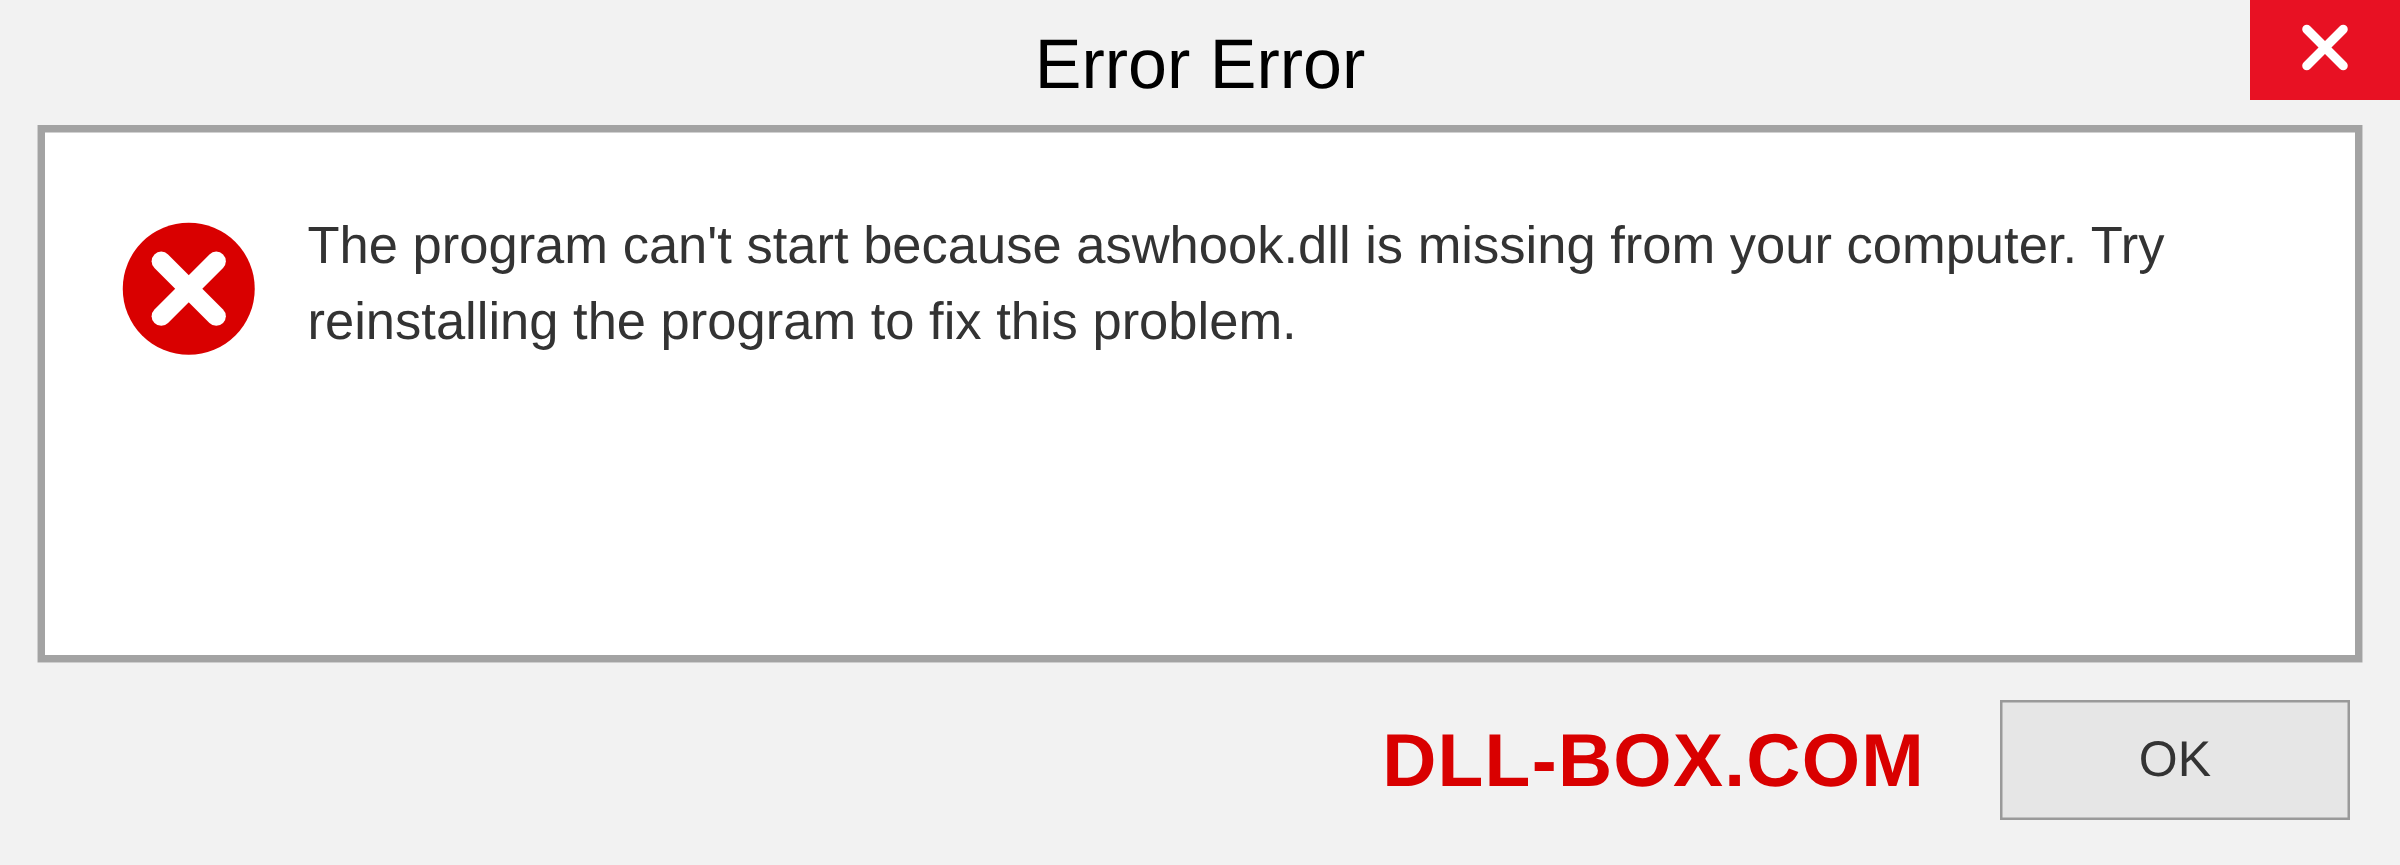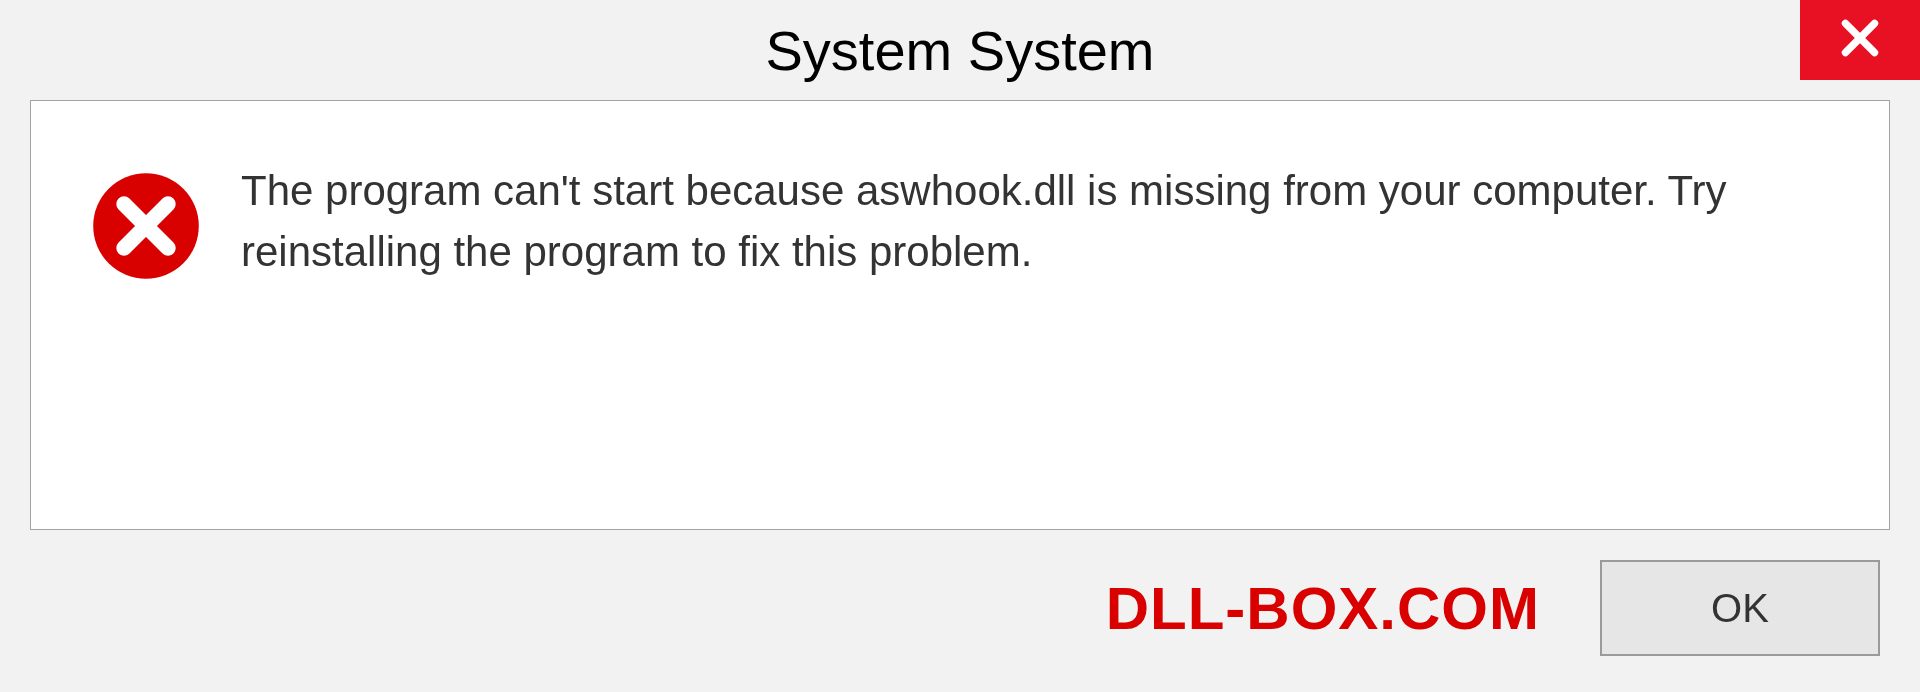--- a/index.html
+++ b/index.html
@@ -40,21 +40,21 @@
       justify-content: center;
       cursor: pointer;
     }
     .close-button svg {
       width: 50px;
       height: 50px;
     }
     .content-area {
       margin: 0 30px;
       background: #ffffff;
-      border: 1px solid #a3a3a3;
+      border: 6px solid #a3a3a3;
       height: 430px;
       padding: 60px 50px 50px 60px;
       display: flex;
       align-items: flex-start;
       gap: 40px;
     }
     .error-icon {
       flex-shrink: 0;
       width: 110px;
       height: 110px;
@@ -91,21 +91,21 @@
       align-items: center;
       justify-content: center;
       cursor: pointer;
       font-family: "Segoe UI", Arial, sans-serif;
     }
   </style>
 </head>
 <body>
 
 <div class="title-bar">
-  <div class="title-text">System System</div>
+  <div class="title-text">Error Error</div>
   <div class="close-button">
     <span>
       <svg viewBox="0 0 24 24" fill="none" stroke="#ffffff" stroke-width="3.5" stroke-linecap="round">
         <line x1="5" y1="5" x2="19" y2="19"></line>
         <line x1="19" y1="5" x2="5" y2="19"></line>
       </svg>
     </span>
   </div>
 </div>
 

